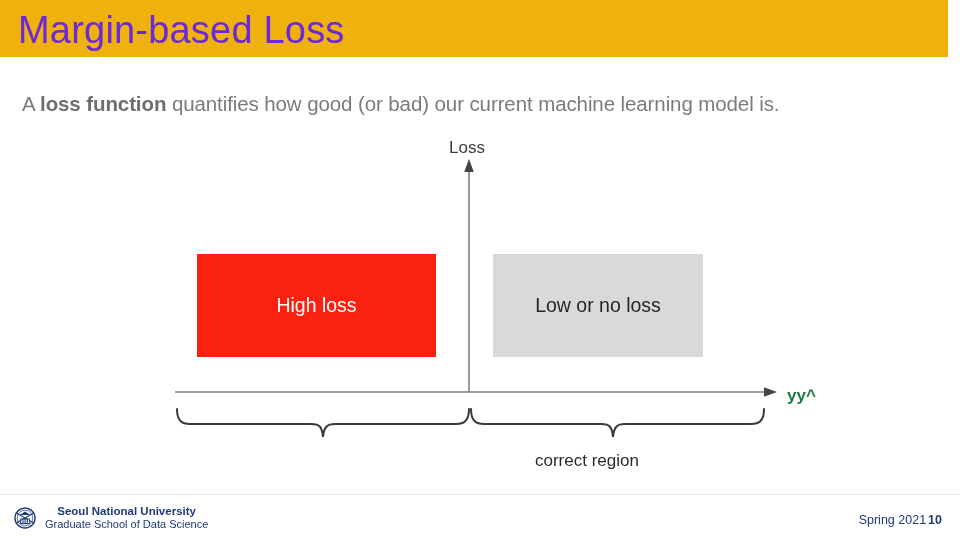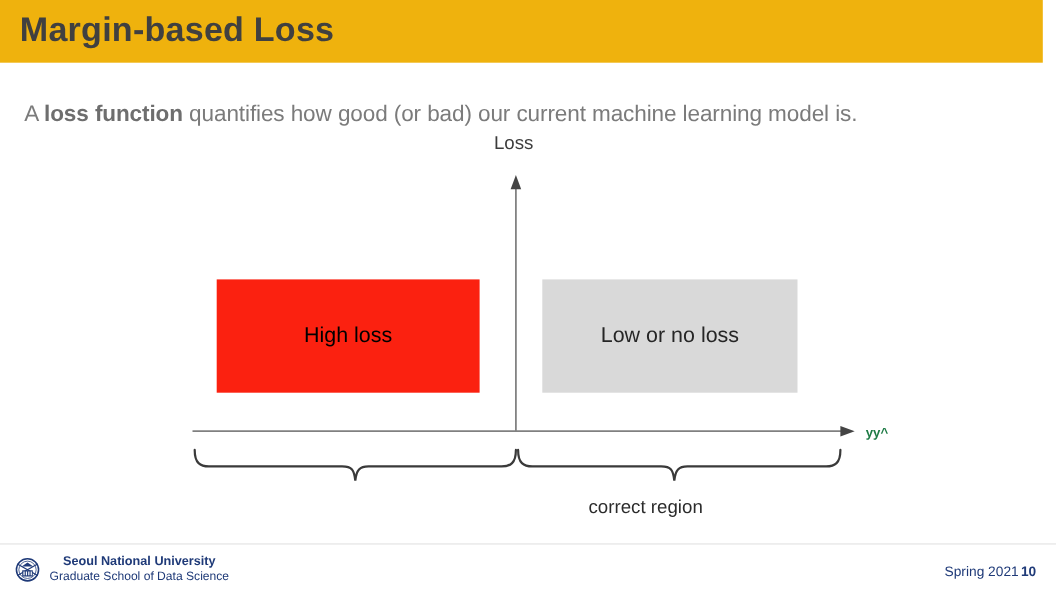--- a/index.html
+++ b/index.html
@@ -22,23 +22,23 @@
     left: 0;
     top: 0;
     width: 948px;
     height: 57px;
     background: #efb20d;
   }
   #slide-title {
     position: absolute;
     left: 18px;
     top: 9px;
-    font-size: 31px;
-    font-weight: 700;
-    color: #404040;
+    font-size: 38px;
+    font-weight: 400;
+    color: #6d28d9;
     letter-spacing: 0.2px;
     white-space: nowrap;
   }
 
   
   #subtitle {
     position: absolute;
     left: 22px;
     top: 92px;
     font-size: 20.5px;
@@ -61,50 +61,50 @@
   }
 
   .axis-label {
     position: absolute;
     font-size: 17px;
     color: #3c3c3c;
     white-space: nowrap;
   }
   #loss-axis-label {
     left: 449px;
-    top: 120px;
+    top: 138px;
   }
   #x-axis-label {
     left: 787px;
     top: 386px;
-    font-size: 12px;
+    font-size: 17px;
     font-weight: 700;
     color: #1e7b45;
   }
 
   
   .region-box {
     position: absolute;
     display: flex;
     align-items: center;
     justify-content: center;
     font-size: 19.5px;
   }
   #high-loss-box {
     left: 197px;
     top: 254px;
     width: 239px;
     height: 103px;
     background: #fb2110;
-    color: #000000;
+    color: #ffffff;
   }
   #low-loss-box {
     left: 493px;
     top: 254px;
-    width: 232px;
+    width: 210px;
     height: 103px;
     background: #d9d9d9;
     color: #262626;
     align-items: center;
   }
 
   
   .region-caption {
     position: absolute;
     font-size: 17px;

